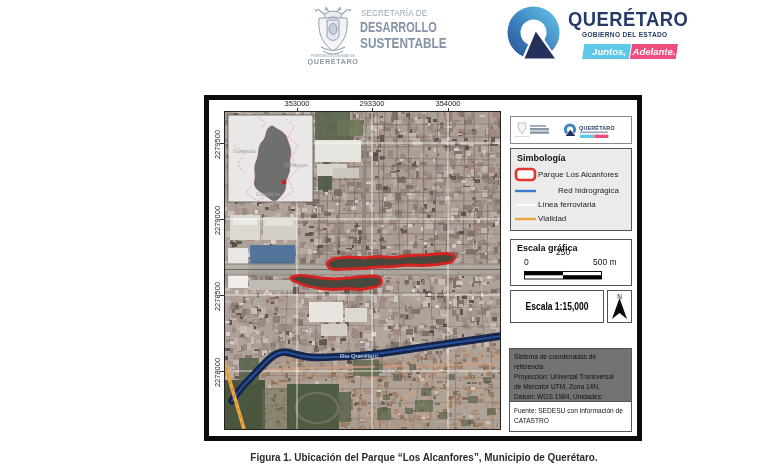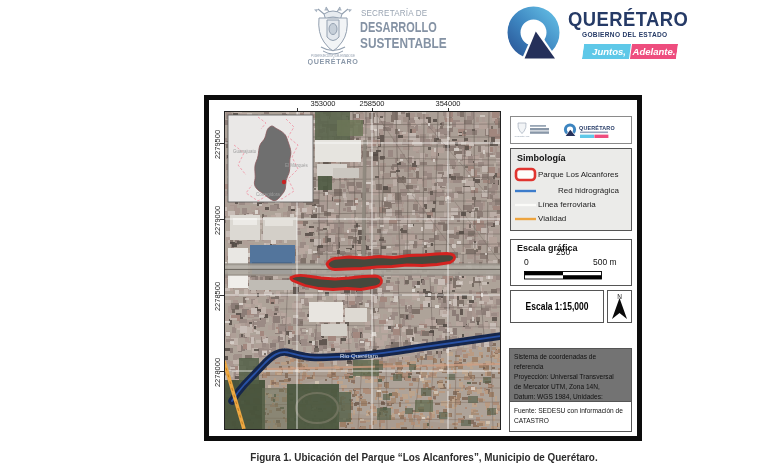--- a/index.html
+++ b/index.html
@@ -52,22 +52,22 @@
 
 <div class="abs" style="left:583px;top:44px;width:94px;height:15px;transform:skewX(-8deg);overflow:hidden;">
   <div class="abs" style="left:0;top:0;width:47px;height:15px;background:#5ec8e8;"></div>
   <div class="abs" style="left:48px;top:0;width:46px;height:15px;background:#ee4d7e;"></div>
 </div>
 <div class="abs" style="left:589px;top:46px;width:40px;color:#fff;font-size:9.5px;font-style:italic;font-weight:bold;text-align:center;">Juntos,</div>
 <div class="abs" style="left:632px;top:46px;width:44px;color:#fff;font-size:9.5px;font-style:italic;font-weight:bold;text-align:center;">Adelante.</div>
 
 <div class="abs" style="left:204px;top:95px;width:428px;height:336px;border:5px solid #0c0c0c;background:#ffffff;"></div>
 
-<div class="abs" style="left:277px;top:99px;width:40px;text-align:center;font-size:7.5px;color:#222;margin-left:26px;">353000</div>
-<div class="abs" style="left:352px;top:99px;width:40px;text-align:center;font-size:7.5px;color:#222;">258500</div>
+<div class="abs" style="left:277px;top:99px;width:40px;text-align:center;font-size:7.5px;color:#222;">353000</div>
+<div class="abs" style="left:352px;top:99px;width:40px;text-align:center;font-size:7.5px;color:#222;">293300</div>
 <div class="abs" style="left:428px;top:99px;width:40px;text-align:center;font-size:7.5px;color:#222;">354000</div>
 
 <div class="abs" style="left:297px;top:108px;width:1px;height:4px;background:#333;"></div>
 <div class="abs" style="left:372px;top:108px;width:1px;height:4px;background:#333;"></div>
 <div class="abs" style="left:448px;top:108px;width:1px;height:4px;background:#333;"></div>
 
 <div class="abs" style="left:197px;top:139.5px;width:40px;text-align:center;font-size:7.5px;color:#222;transform:rotate(-90deg);">2279500</div>
 <div class="abs" style="left:197px;top:215.5px;width:40px;text-align:center;font-size:7.5px;color:#222;transform:rotate(-90deg);">2279000</div>
 <div class="abs" style="left:197px;top:291.5px;width:40px;text-align:center;font-size:7.5px;color:#222;transform:rotate(-90deg);">2278500</div>
 <div class="abs" style="left:197px;top:367.5px;width:40px;text-align:center;font-size:7.5px;color:#222;transform:rotate(-90deg);">2278000</div>

